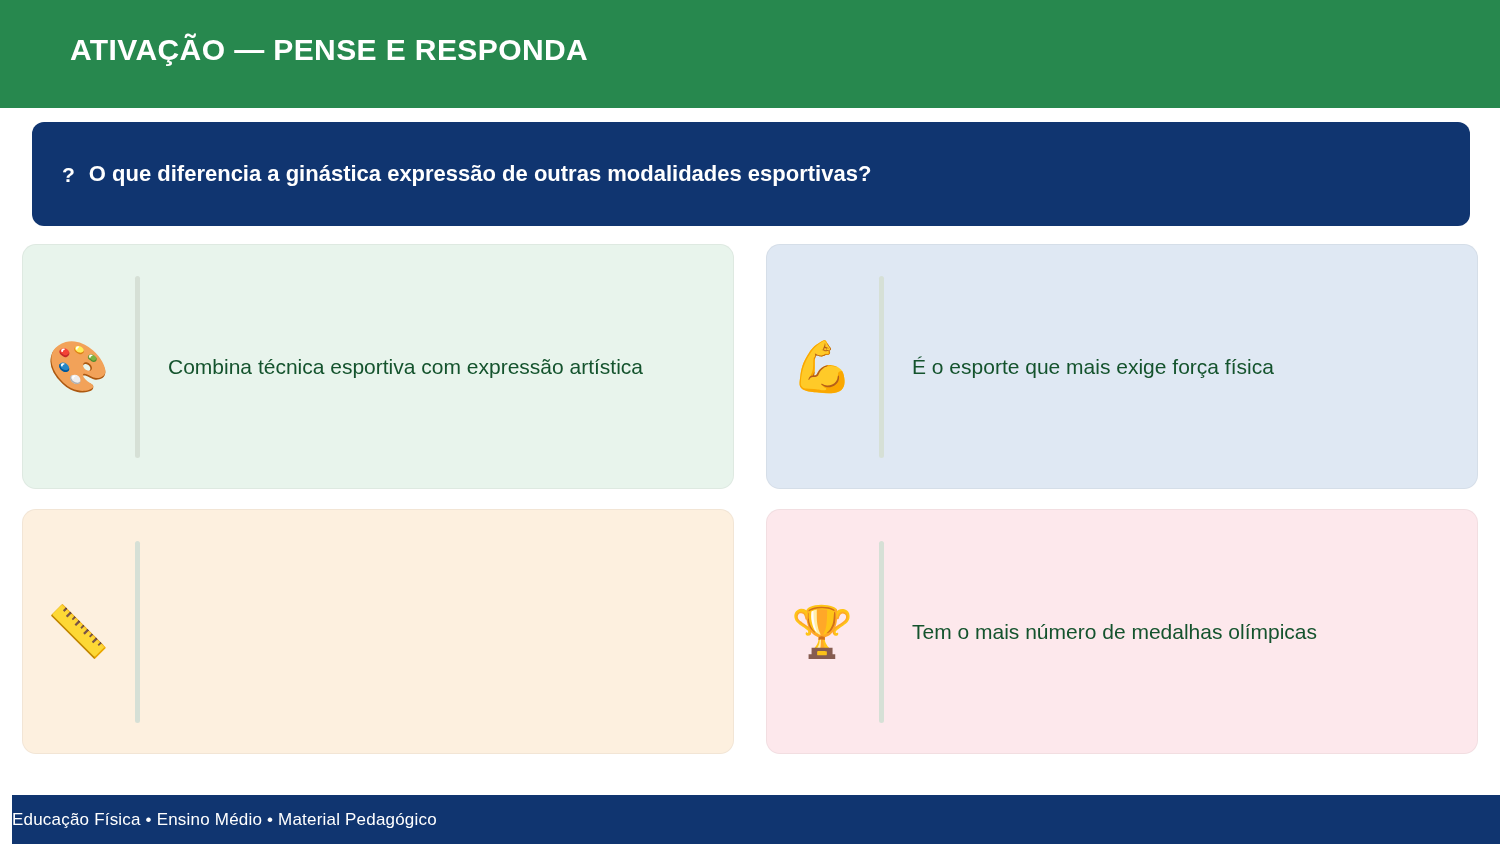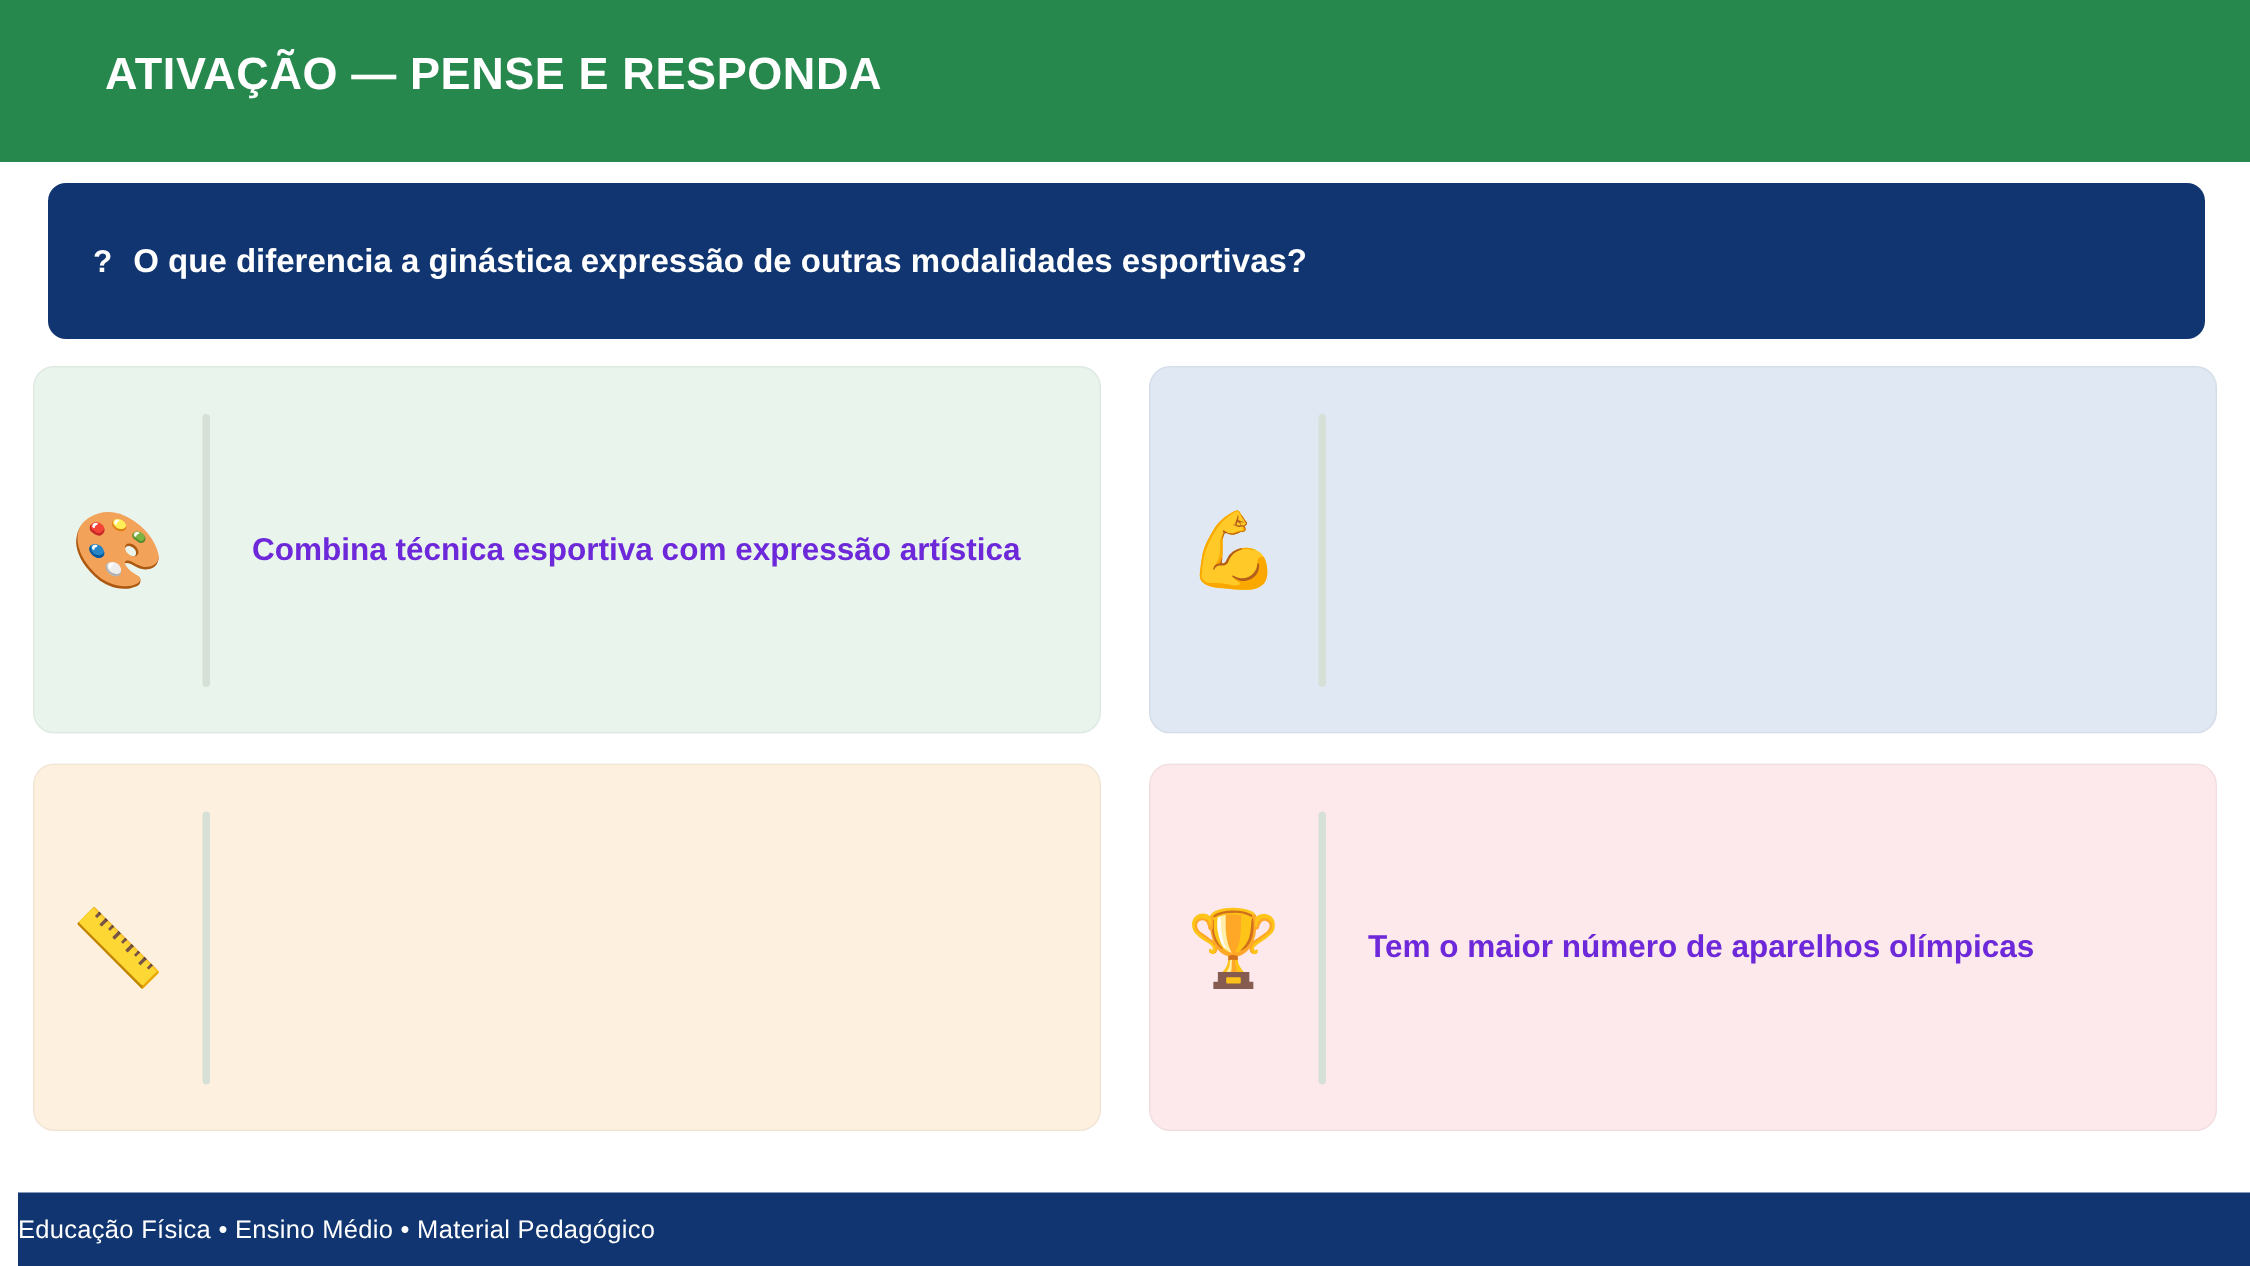--- a/index.html
+++ b/index.html
@@ -96,22 +96,22 @@
   .card-divider {
     width: 5px;
     min-width: 5px;
     height: 182px;
     background: #d6e0d6;
     border-radius: 3px;
     margin-right: 28px;
   }
   .card-text {
     font-size: 21px;
-    font-weight: bold;
-    color: #6d28d9;
+    font-weight: normal;
+    color: #14532d;
     line-height: 1.42;
     max-width: 520px;
   }
 
   
   .footer-bar {
     position: absolute;
     left: 12px;
     top: 795px;
     width: 1500px;
@@ -143,30 +143,31 @@
 
   <div class="card" id="card-0" style="background: rgb(232, 244, 236);">
     <div class="card-icon">🎨</div>
     <div class="card-divider"></div>
     <div class="card-text">Combina técnica esportiva com expressão artística</div>
   </div>
 
   <div class="card" id="card-1" style="background: rgb(223, 232, 243);">
     <div class="card-icon">💪</div>
     <div class="card-divider"></div>
+    <div class="card-text">É o esporte que mais exige força física</div>
   </div>
 
   <div class="card" id="card-2" style="background: rgb(253, 240, 223);">
     <div class="card-icon">📏</div>
     <div class="card-divider"></div>
   </div>
 
   <div class="card" id="card-3" style="background: rgb(253, 232, 236);">
     <div class="card-icon">🏆</div>
     <div class="card-divider"></div>
-    <div class="card-text">Tem o maior número de aparelhos olímpicas</div>
+    <div class="card-text">Tem o mais número de medalhas olímpicas</div>
   </div>
 
 </div>
 
 <div class="footer-bar" style="background: rgb(16, 53, 112);">
   <div class="footer-text">Educação Física  •  Ensino Médio  •  Material Pedagógico</div>
 </div>
 
 </body></html>

